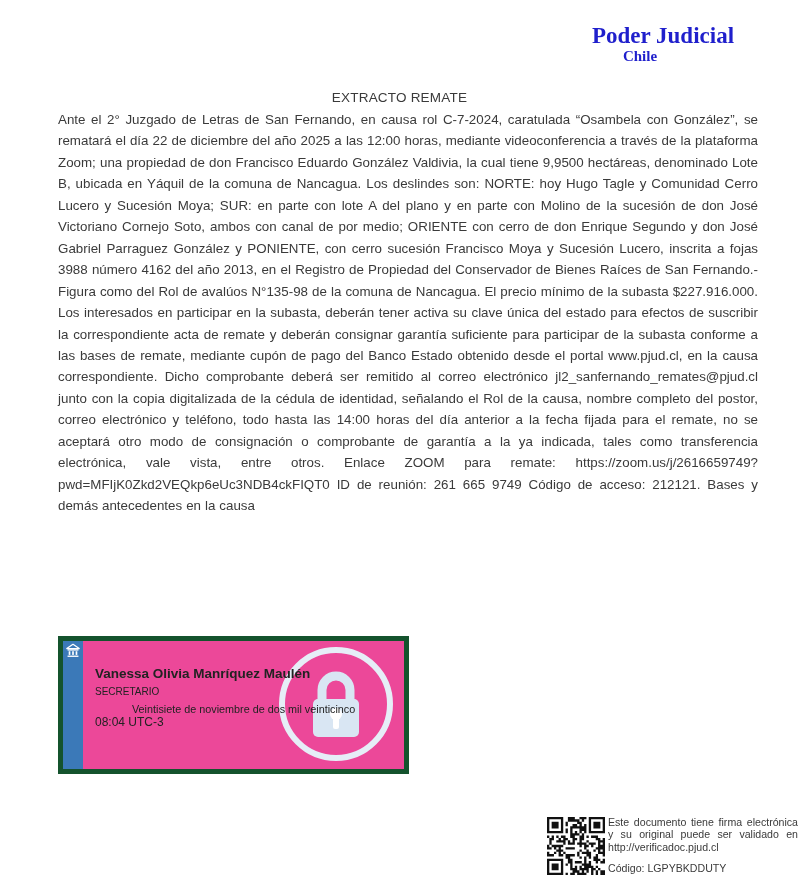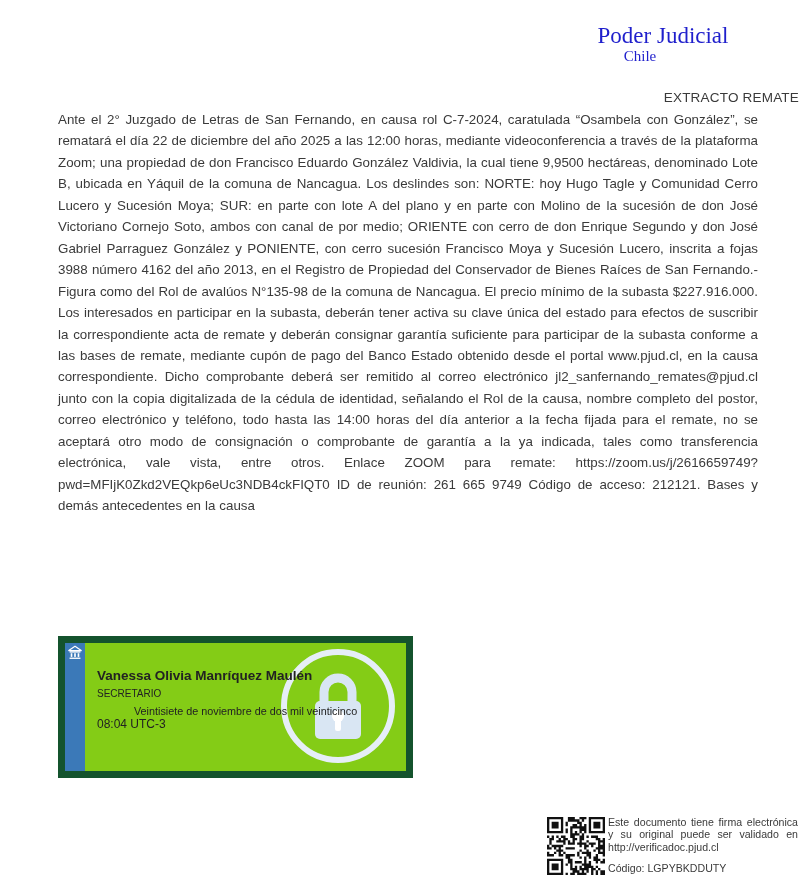--- a/index.html
+++ b/index.html
@@ -1,33 +1,33 @@
 <!DOCTYPE html>
 <html><head>
 <meta charset="utf-8">
 <style>
   html,body{margin:0;padding:0;background:#fff;}
   .page{position:relative;width:799px;height:884px;background:#ffffff;overflow:hidden;
         font-family:"Liberation Sans","DejaVu Sans",sans-serif;color:#3a3a3a;}
 
   
   .brand{position:absolute;top:23px;left:586px;width:154px;text-align:center;
-         color:#1f1fcc;font-family:"Liberation Serif","DejaVu Serif",serif;font-weight:normal;}
+         color:#1f1fcc;font-family:"Liberation Serif","DejaVu Serif",serif;font-weight:bold;}
   .brand-org{font-size:23px;line-height:25px;white-space:nowrap;}
   .brand-country{font-size:15px;line-height:16px;padding-right:46px;}
 
   
-  .doc-title{position:absolute;top:90px;left:0;width:799px;text-align:right;
+  .doc-title{position:absolute;top:90px;left:0;width:799px;text-align:center;
              font-size:13.5px;letter-spacing:.2px;}
   .doc-body{position:absolute;top:109px;left:58px;width:700px;font-size:13.35px;
             line-height:21.45px;text-align:justify;word-spacing:.02em;}
 
   
   .sig-box{position:absolute;left:58px;top:636px;width:341px;height:128px;
-           border:7px solid #14532d;background:#84cc16;}
+           border:5px solid #14532d;background:#ec4899;}
   .sig-bar{position:absolute;left:0;top:0;width:20px;height:100%;background:#3b79b8;}
   .sig-bar svg{display:block;margin:2px auto 0;}
   .lock-mark{position:absolute;left:212px;top:2px;width:122px;height:122px;}
   .sig-text{position:absolute;left:32px;top:24px;}
   .sig-name{font-weight:bold;font-size:13.5px;line-height:18px;color:#222;}
   .sig-role,.sig-court{font-size:10px;line-height:18px;color:#222;}
   .sig-date{font-size:10.8px;line-height:13px;margin-top:2px;color:#222;margin-left:37px;}
   .sig-time{font-size:12px;line-height:12px;color:#222;}
 
   

